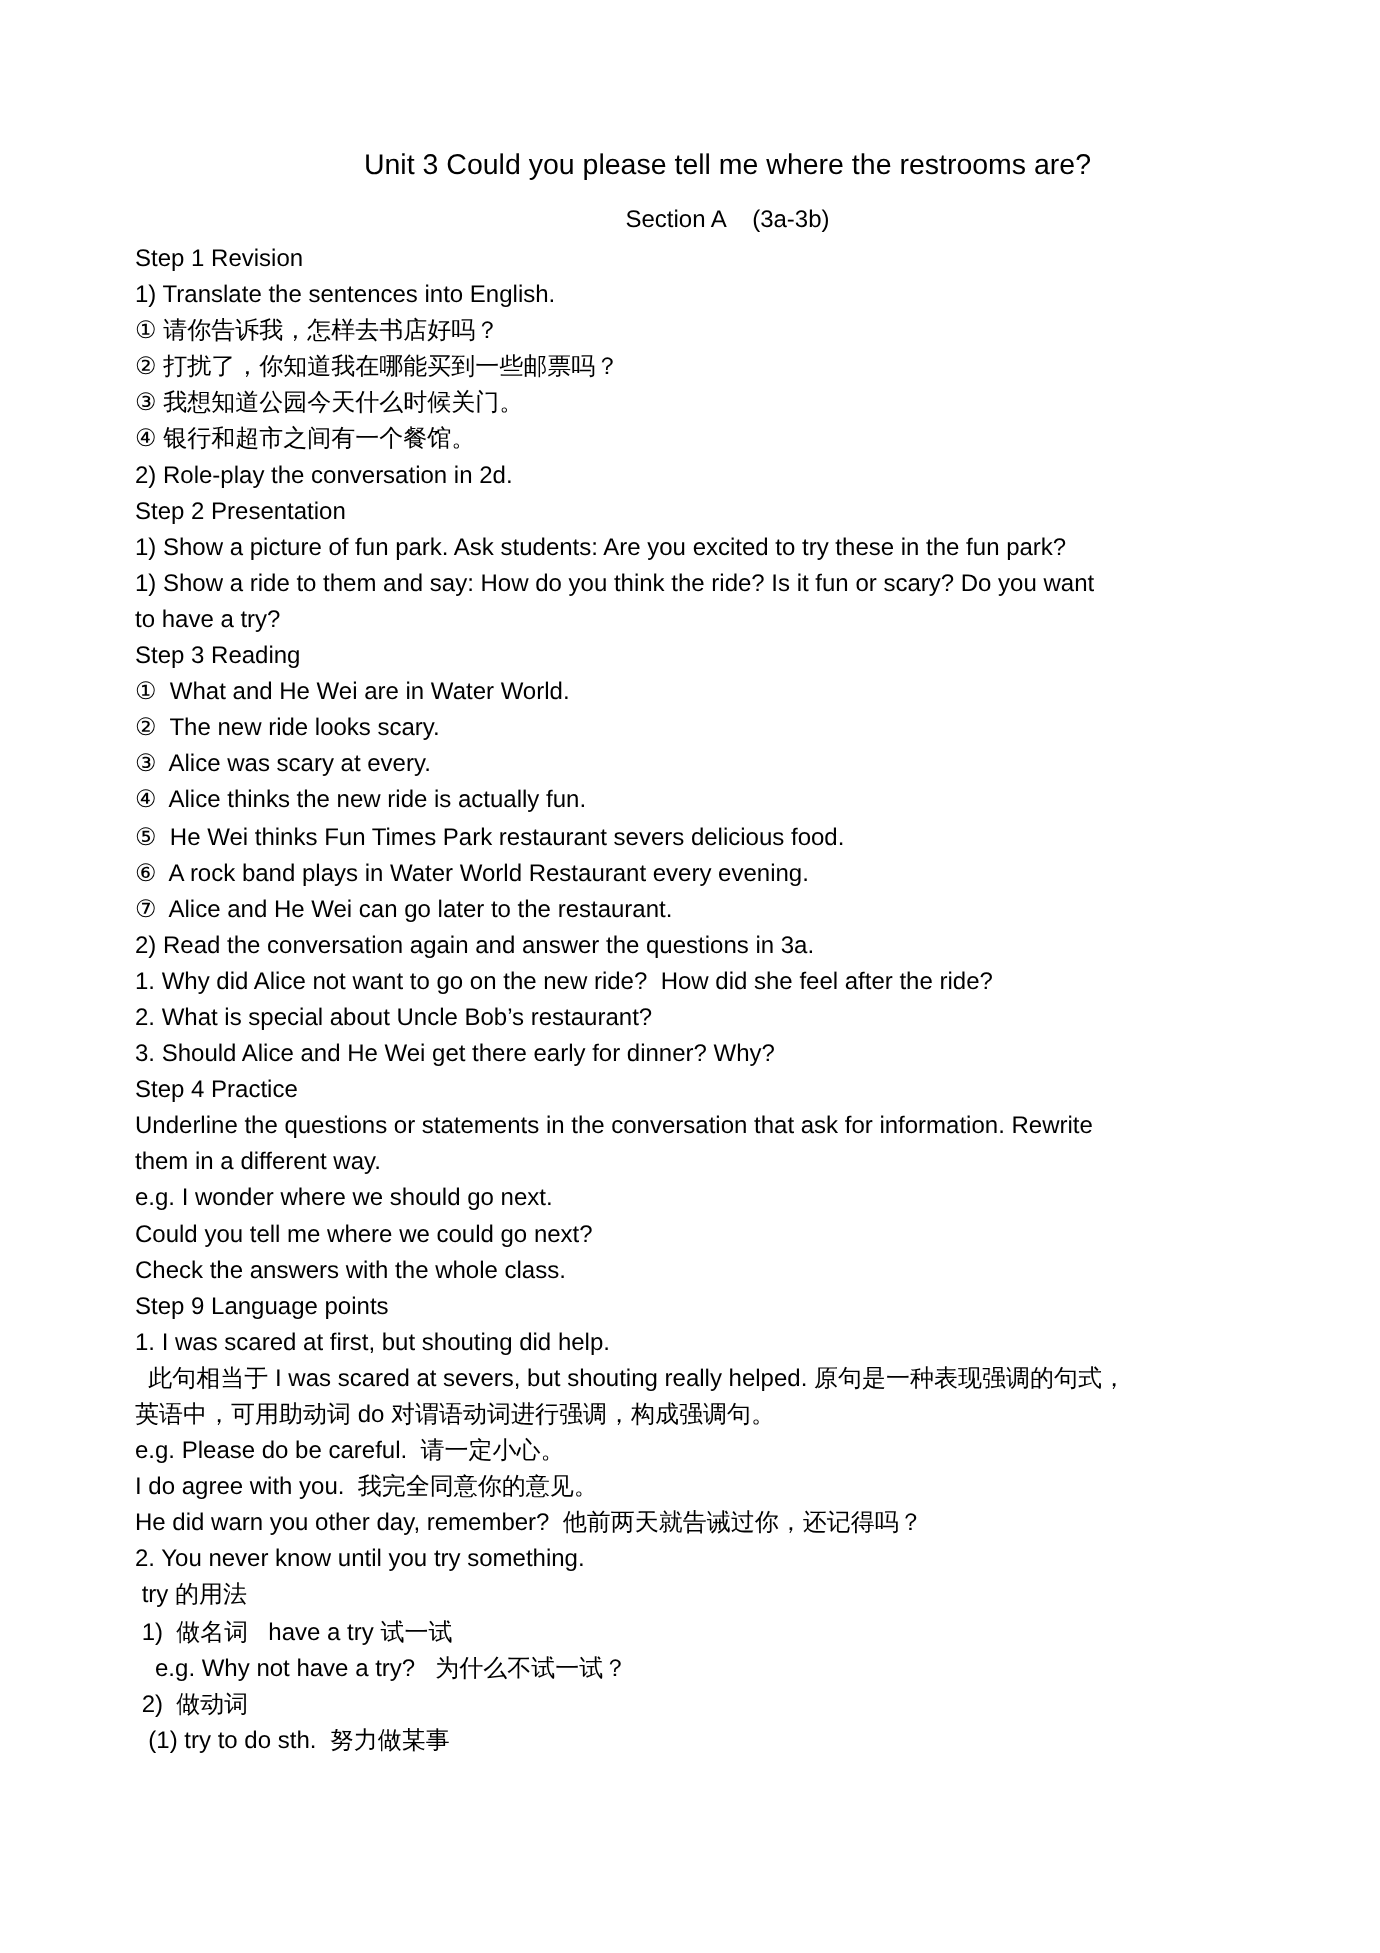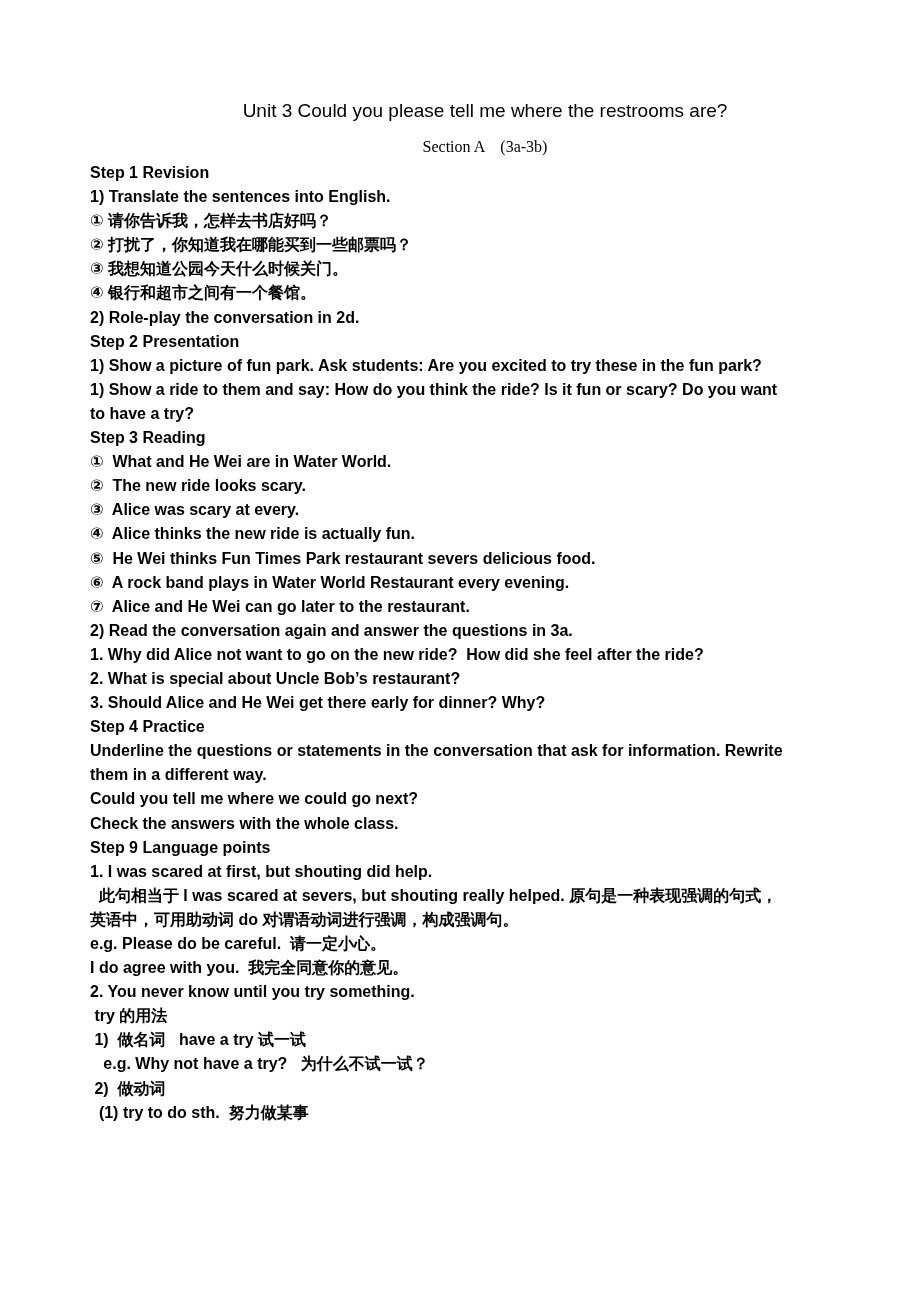--- a/index.html
+++ b/index.html
@@ -30,25 +30,23 @@
     margin: 0 0 14px 0;
     white-space: pre-wrap;
   }
   .doc-subtitle {
     width: 790px;
     text-align: center;
     font-size: 16px;
     line-height: 22px;
     margin: 0 0 3px 0;
     white-space: pre-wrap;
-    font-family: Liberation Serif, serif;
   }
   .doc-body {
     width: 790px;
-    font-weight: bold;
   }
   .line {
     font-size: 16px;
     line-height: 24.1px;
     white-space: pre-wrap;
     min-height: 24.1px;
   }
 </style>
 </head>
 <body>
@@ -76,28 +74,30 @@
       <div class="line">⑤  He Wei thinks Fun Times Park restaurant severs delicious food.</div>
       <div class="line">⑥  A rock band plays in Water World Restaurant every evening.</div>
       <div class="line">⑦  Alice and He Wei can go later to the restaurant.</div>
       <div class="line">2) Read the conversation again and answer the questions in 3a.</div>
       <div class="line">1. Why did Alice not want to go on the new ride?  How did she feel after the ride?</div>
       <div class="line">2. What is special about Uncle Bob’s restaurant?</div>
       <div class="line">3. Should Alice and He Wei get there early for dinner? Why?</div>
       <div class="line">Step 4 Practice</div>
       <div class="line">Underline the questions or statements in the conversation that ask for information. Rewrite</div>
       <div class="line">them in a different way.</div>
+      <div class="line">e.g. I wonder where we should go next.</div>
       <div class="line">Could you tell me where we could go next?</div>
       <div class="line">Check the answers with the whole class.</div>
       <div class="line">Step 9 Language points</div>
       <div class="line">1. I was scared at first, but shouting did help.</div>
       <div class="line">  此句相当于 I was scared at severs, but shouting really helped. 原句是一种表现强调的句式，</div>
       <div class="line">英语中，可用助动词 do 对谓语动词进行强调，构成强调句。</div>
       <div class="line">e.g. Please do be careful.  请一定小心。</div>
       <div class="line">I do agree with you.  我完全同意你的意见。</div>
+      <div class="line">He did warn you other day, remember?  他前两天就告诫过你，还记得吗？</div>
       <div class="line">2. You never know until you try something.</div>
       <div class="line"> try 的用法</div>
       <div class="line"> 1)  做名词   have a try 试一试</div>
       <div class="line">   e.g. Why not have a try?   为什么不试一试？</div>
       <div class="line"> 2)  做动词</div>
       <div class="line">  (1) try to do sth.  努力做某事</div>
     </div>
 </div>
 
 </body></html>

